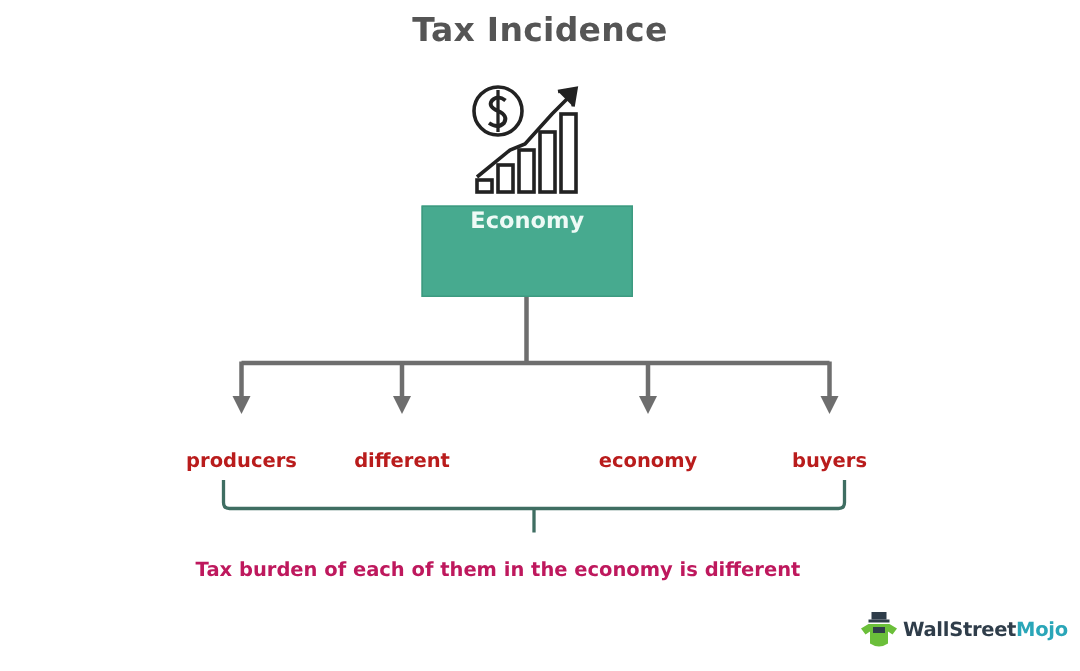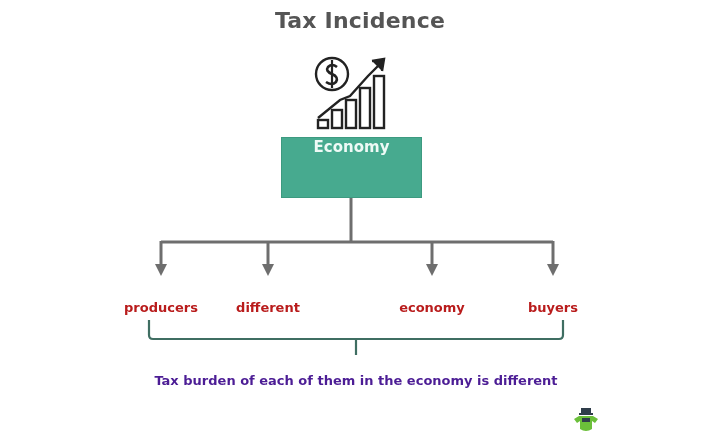--- a/index.html
+++ b/index.html
@@ -9,21 +9,21 @@
            font-size:22px; font-weight:bold; color:#555555; letter-spacing:0.2px; }
   .icon { position:absolute; left:310px; top:52px; width:82px; height:80px; }
   .econ-box { position:absolute; left:281px; top:137px; width:141px; height:61px;
               background:#47aa8f; border:1px solid #3d9a80; box-sizing:border-box;
               display:flex; align-items:flex-start; justify-content:center; }
   .econ-label { color:#eefaf6; font-size:15px; font-weight:bold; }
   .lines { position:absolute; left:0; top:0; width:720px; height:447px; pointer-events:none; }
   .node { position:absolute; top:300px; font-size:13px; font-weight:bold; color:#b91c1c;
           transform:translateX(-50%); white-space:nowrap; }
   .caption { position:absolute; left:0; width:664px; top:373px; text-align:center;
-             font-size:13px; font-weight:bold; color:#4c1d95;margin-left:24px; }
+             font-size:13px; font-weight:bold; color:#be185d; }
   .logo { position:absolute; left:573px; top:407px; height:26px; display:flex; align-items:center; }
   .logo-mark { width:26px; height:26px; }
   .logo-text { font-size:13px; font-weight:bold; margin-left:3px; letter-spacing:-0.2px; }
   .logo-text .ws { color:#2f3d4a; }
   .logo-text .mj { color:#2aa6b8; }
 </style>
 </head>
 <body>
 
 <div class="title">Tax Incidence</div>
@@ -75,13 +75,16 @@
 
 <div class="caption">Tax burden of each of them in the economy is different</div>
 
 <div class="logo">
   <svg class="logo-mark" viewBox="0 0 26 26">
     <rect x="8" y="1" width="10" height="5" fill="#2f3d4a"></rect>
     <rect x="6" y="6" width="14" height="2" fill="#2f3d4a"></rect>
     <path d="M1 12 L6 9 L20 9 L25 12 L22 16 L19 14 L19 22 Q13 26 7 22 L7 14 L4 16 Z" fill="#6bbf3a"></path>
     <rect x="9" y="11" width="8" height="4" fill="#2f3d4a"></rect>
   </svg>
+  <span class="logo-text">
+    <span class="ws">WallStreet</span><span class="mj">Mojo</span>
+  </span>
 </div>
 
 </body></html>

